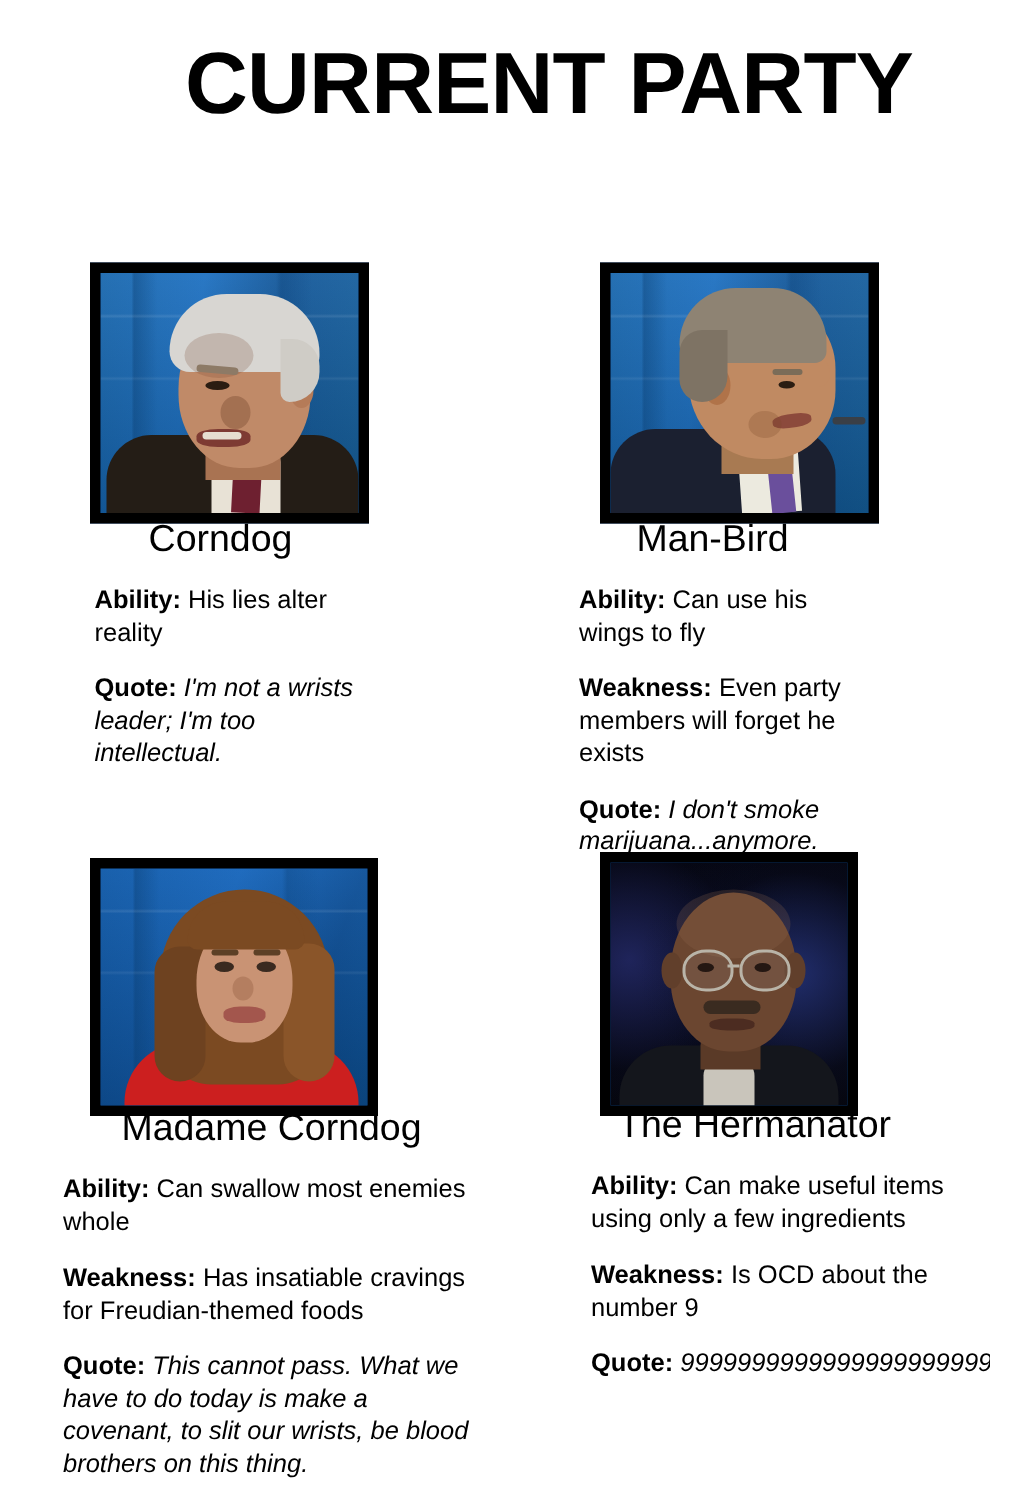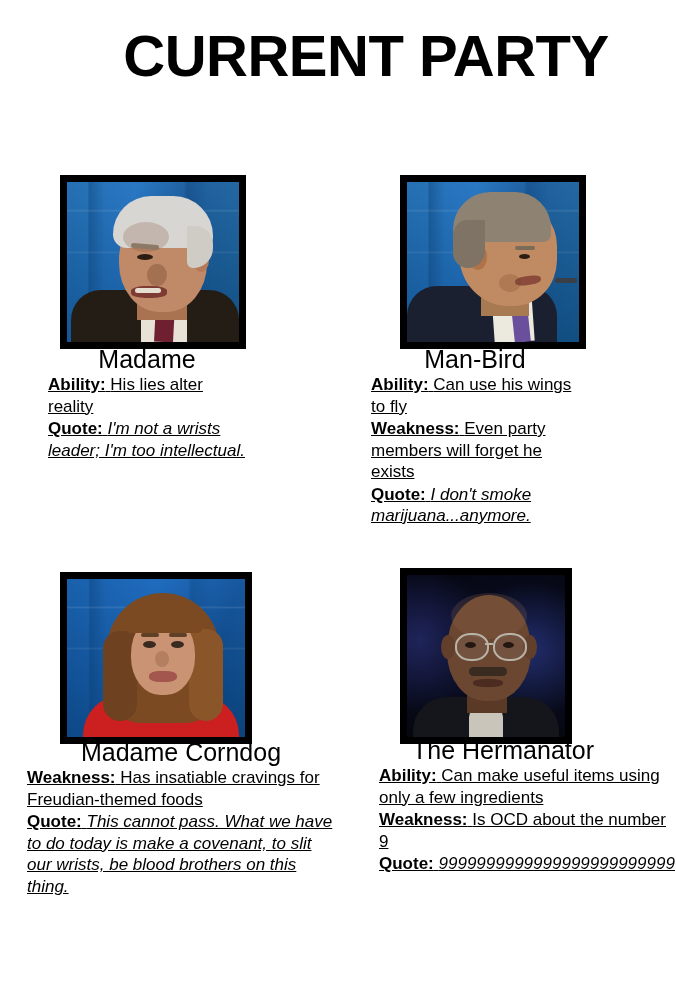--- a/index.html
+++ b/index.html
@@ -106,21 +106,21 @@
     line-height: 29px;
     font-weight: normal;
     white-space: nowrap;
   }
   .stats {
     position: absolute;
     font-size: 17px;
     line-height: 21.5px;
     font-weight: normal;
   }
-  .stats p { margin: 1px; text-decoration: underline; }
+  .stats p { margin: 16px; }
   .stats b { font-weight: bold; }
   .stats .q { font-style: italic; }
   .nowrap-clip { white-space: nowrap; overflow: hidden; }
 </style>
 </head>
 <body>
 
 <div id="poster">
 
   <div class="poster-title">CURRENT PARTY</div>
@@ -145,21 +145,21 @@
         <div class="shadow" style="left:56px; top:40px; width:46px; height:30px; background:rgba(120,70,45,0.22);"></div>
 
         <div class="brow" style="left:64px; top:62px; width:28px; height:5px; background:#8d7a66; transform:rotate(5deg);"></div>
         <div class="eye" style="left:70px; top:72px; width:16px; height:6px;"></div>
         <div class="shadow" style="left:80px; top:82px; width:20px; height:22px; background:rgba(110,62,40,0.35);"></div>
         <div class="mouth" style="left:64px; top:104px; width:36px; height:12px; background:#7e3b33;"></div>
         <div style="position:absolute; left:68px; top:106px; width:26px; height:5px; background:#e6ded0; border-radius:3px;"></div>
       </div>
     </div>
 
-    <div class="char-name" style="left:47px; top:345px; width:200px;">Madame</div>
+    <div class="char-name" style="left:47px; top:345px; width:200px;">Corndog</div>
 
     <div class="stats" style="left:47px; top:373px; width:205px;">
       <p>
         <b>Ability:</b> 
         <span>His lies alter reality</span>
       </p>
       <p>
         <b>Quote:</b> 
         <span class="q">I'm not a wrists leader; I'm too intellectual.</span>
       </p>
@@ -232,20 +232,24 @@
         <div class="brow" style="left:102px; top:54px; width:18px; height:4px; background:#5d4026;"></div>
         <div class="shadow" style="left:88px; top:72px; width:14px; height:16px; background:rgba(140,90,60,0.35);"></div>
         <div class="mouth" style="left:82px; top:92px; width:28px; height:11px; background:#a3564d;"></div>
       </div>
     </div>
 
     <div class="char-name" style="left:26px; top:738px; width:310px;">Madame Corndog</div>
 
     <div class="stats" style="left:26px; top:766px; width:312px;">
       <p>
+        <b>Ability:</b> 
+        <span>Can swallow most enemies whole</span>
+      </p>
+      <p>
         <b>Weakness:</b> 
         <span>Has insatiable cravings for Freudian-themed foods</span>
       </p>
       <p>
         <b>Quote:</b> 
         <span class="q">This cannot pass. What we have to do today is make a covenant, to slit our wrists, be blood brothers on this thing.</span>
       </p>
     </div>
   </div>
 

